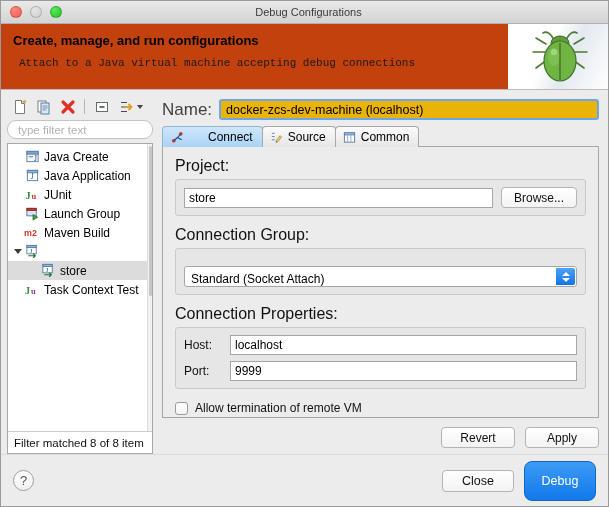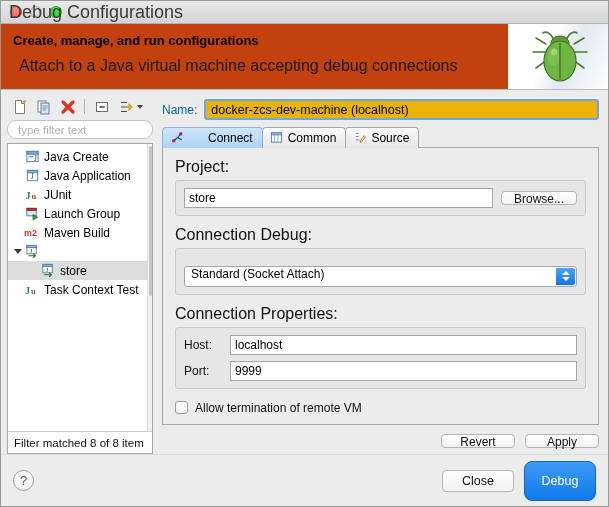--- a/index.html
+++ b/index.html
@@ -43,21 +43,22 @@
     width: 12px; height: 12px;
     border-radius: 50%;
     border: 1px solid rgba(0,0,0,0.18);
   }
   .light.red    { background: radial-gradient(circle at 35% 30%, #ff8a80, #f75650); }
   .light.yellow { background: radial-gradient(circle at 35% 30%, #e4e4e4, #cfcfcf); }
   .light.green  { background: radial-gradient(circle at 35% 30%, #5de560, #1ec81f); }
   .titlebar-title {
     position: absolute;
     left: 8px; right: 0;
-    font-size: 18px;
+    text-align: center;
+    font-size: 11px;
     color: #3a3a3a;
     pointer-events: none;
   }
 
   
   .header {
     position: relative;
     background: #c2410c;
     border-bottom: 1px solid #bcbcbc;
     padding: 9px 12px 10px 12px;
@@ -65,23 +66,24 @@
     flex: 0 0 auto;
     overflow: hidden;
   }
   .header-title {
     font-size: 13px;
     font-weight: bold;
     color: #000;
     margin-bottom: 9px;
   }
   .header-sub {
-    font-size: 16px;
+    font-size: 11px;
     color: #1a1a1a;
     padding-left: 6px;
+    font-family: Liberation Mono, monospace;
   }
   .header-art {
     position: absolute;
     right: 0; top: 0;
     width: 100px; height: 66px;
     background: linear-gradient(115deg, #ffffff 40%, #e3e9f1 60%, #ffffff 100%);
   }
   .bug { position: absolute; right: 16px; top: 4px; }
 
   
@@ -226,21 +228,21 @@
     flex-direction: column;
     min-width: 0;
     min-height: 0;
   }
   .name-row {
     display: flex;
     align-items: center;
     gap: 7px;
     padding: 3px 3px 6px 3px;
   }
-  .name-label { font-size: 12px; color: #0369a1; }
+  .name-label { font-size: 17px; color: #404040; }
   .name-input {
     flex: 1 1 auto;
     height: 21px;
     border: 2px solid #6ba7e8;
     border-radius: 3px;
     background: #eab308;
     font-family: "Liberation Sans", sans-serif;
     font-size: 12.5px;
     color: #000;
     padding: 0 5px;
@@ -314,35 +316,35 @@
     padding: 0 4px;
     outline: none;
   }
   .field-label {
     font-size: 12px;
     color: #111;
     width: 38px;
     flex: 0 0 auto;
   }
   .btn {
-    height: 14px;
+    height: 21px;
     min-width: 74px;
     padding: 0 12px;
     border: 1px solid #b4b4b4;
     border-radius: 4px;
     background: linear-gradient(#ffffff, #f3f3f3);
     font-family: "Liberation Sans", sans-serif;
     font-size: 12px;
     color: #111;
     cursor: default;
   }
   .combo {
     position: relative;
     display: flex;
-    align-items: flex-start;
+    align-items: flex-end;
     width: 100%;
     height: 21px;
     border: 1px solid #a6a6a6;
     border-radius: 3px;
     background: #fff;
     font-size: 12px;
     color: #000;
     padding: 0 26px 0 6px;
     overflow: hidden;
     white-space: nowrap;
@@ -639,52 +641,52 @@
               <circle cx="10.5" cy="3" r="2" fill="#e03127"></circle>
               <path d="M3 10.5 L7 7 L10.5 3" stroke="#1d4f8c" stroke-width="1.2" fill="none"></path>
               <path d="M7 7 L11.5 9.5" stroke="#1d4f8c" stroke-width="1.2" fill="none"></path>
             </svg>
           </span>
           <span>Connect</span>
         </div>
         <div class="tab">
           <span class="tab-icon">
             <svg width="13" height="13" viewBox="0 0 14 14">
-              <rect x="1.5" y="2" width="11" height="10" fill="#fff" stroke="#5b7fa6"></rect>
-              <rect x="1.5" y="2" width="11" height="2.2" fill="#a9c7e4" stroke="#5b7fa6"></rect>
-              <path d="M5 4.2v7.8 M8.5 4.2v7.8" stroke="#7fa3c8" stroke-width="0.9"></path>
-            </svg>
-          </span>
-          <span>Common</span>
-        </div>
-        <div class="tab">
-          <span class="tab-icon">
-            <svg width="13" height="13" viewBox="0 0 14 14">
               <g stroke="#5b7fa6" stroke-width="1" fill="none">
                 <path d="M2 2.5h3 M2 6h3 M2 9.5h3"></path>
               </g>
               <path d="M6.5 10.5 L11 5 L12.5 6.5 L8 12z" fill="#f0d27a" stroke="#9a7b2a" stroke-width="0.8"></path>
               <path d="M6.5 10.5 L6 12.6 L8 12z" fill="#6a6a6a"></path>
             </svg>
           </span>
           <span>Source</span>
         </div>
+        <div class="tab">
+          <span class="tab-icon">
+            <svg width="13" height="13" viewBox="0 0 14 14">
+              <rect x="1.5" y="2" width="11" height="10" fill="#fff" stroke="#5b7fa6"></rect>
+              <rect x="1.5" y="2" width="11" height="2.2" fill="#a9c7e4" stroke="#5b7fa6"></rect>
+              <path d="M5 4.2v7.8 M8.5 4.2v7.8" stroke="#7fa3c8" stroke-width="0.9"></path>
+            </svg>
+          </span>
+          <span>Common</span>
+        </div>
       </div>
 
       <div class="tab-panel">
 
         <div class="section-label">Project:</div>
         <div class="group">
           <div class="row">
             <input class="tinput" type="text" value="store" style="">
             <button class="btn">Browse...</button>
           </div>
         </div>
 
-        <div class="section-label">Connection Debug:</div>
+        <div class="section-label">Connection Group:</div>
         <div class="group">
           <div class="combo">
             <span>Standard (Socket Attach)</span>
             <span class="combo-arrow">
               <span class="up"></span>
                 <span class="dn"></span>
             </span>
           </div>
         </div>
 

